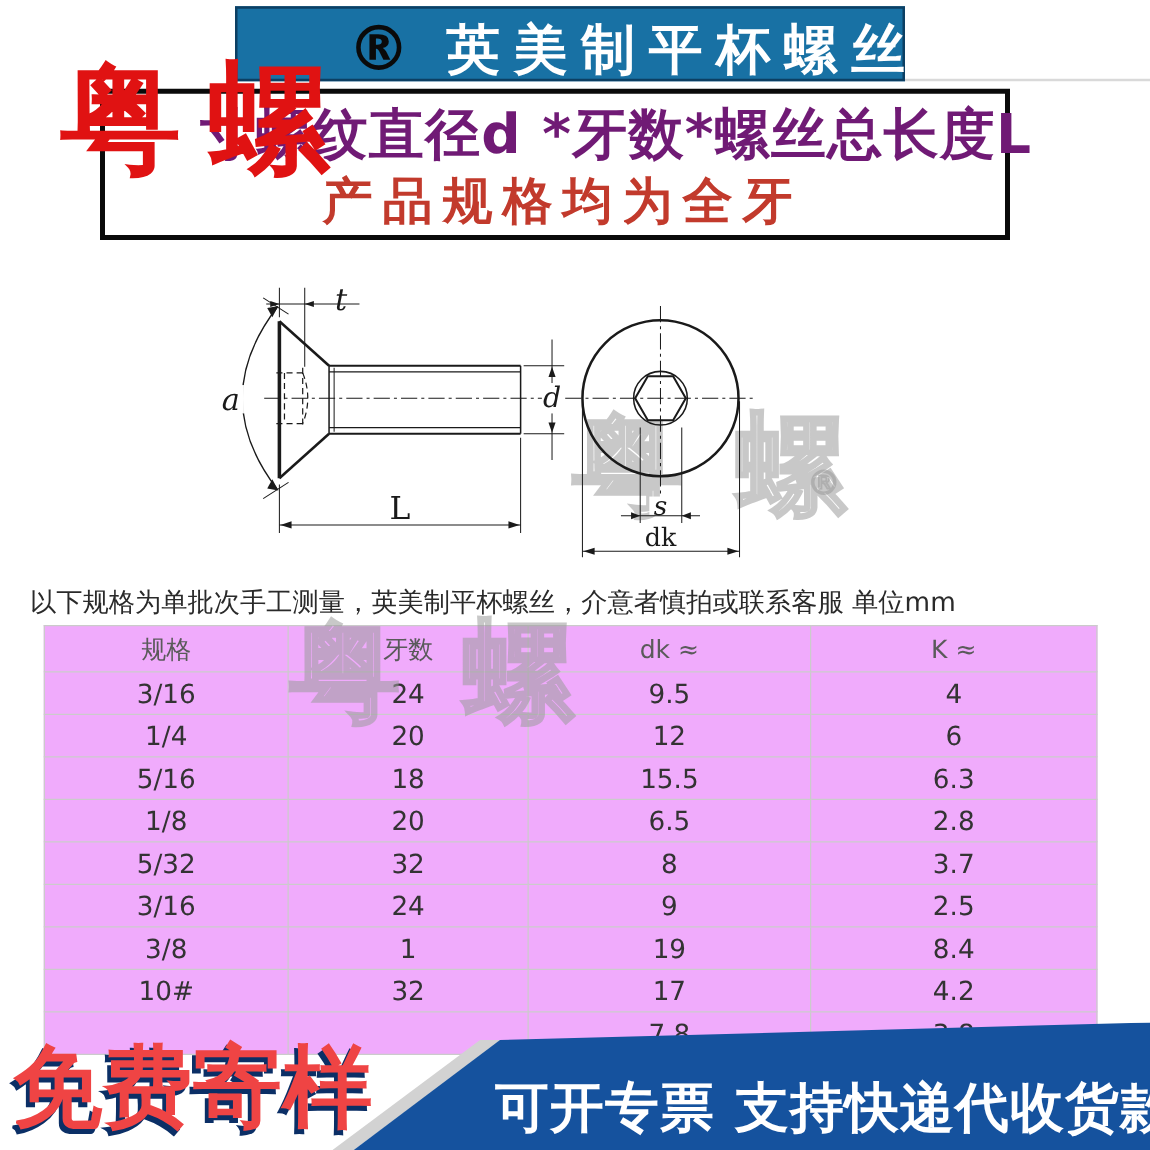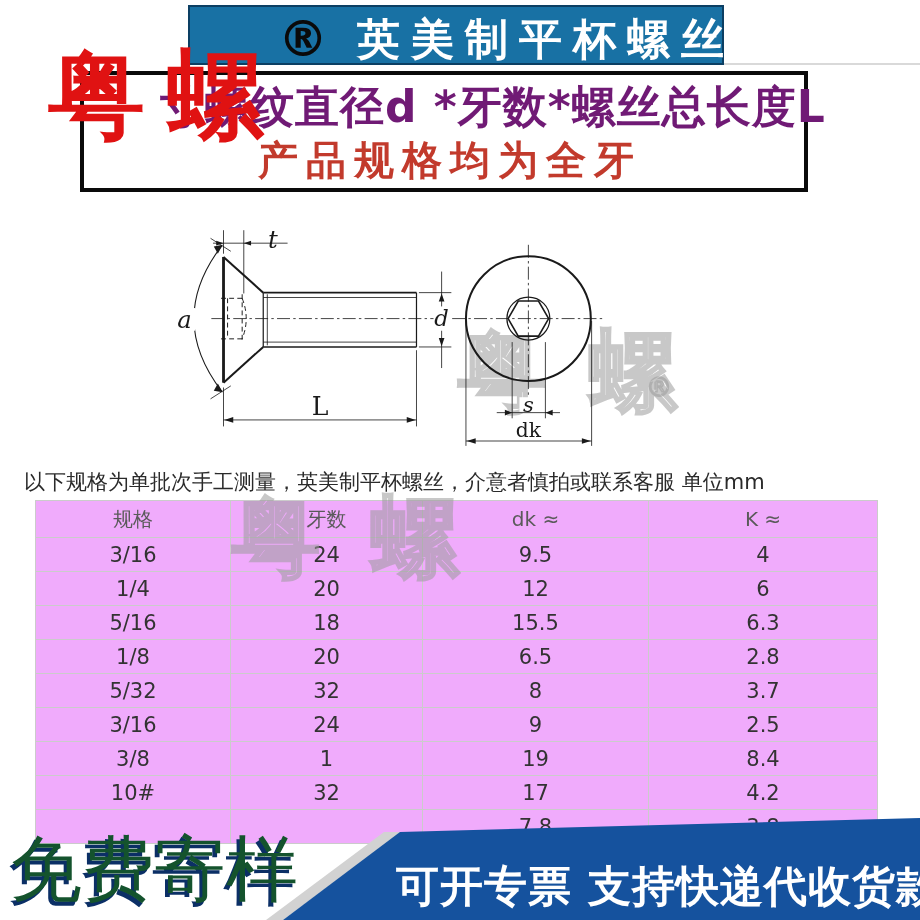--- a/index.html
+++ b/index.html
@@ -37,22 +37,22 @@
   
   .note{position:absolute;left:24px;top:468px;font-size:21px;color:#2a2a2a;
         white-space:nowrap;z-index:4;}
   
   .spec-table{position:absolute;left:35px;top:500px;width:842px;border-collapse:collapse;
               table-layout:fixed;background:#f0abfc;z-index:3;}
   .spec-table th,.spec-table td{border:1px solid #cbcbcb;text-align:center;padding:0;}
   .spec-table th{height:36px;font-size:20px;font-weight:normal;color:#5a5a5a;}
   .spec-table td{height:33px;font-size:21px;font-weight:400;color:#333;}
   
-  .free-sample{position:absolute;left:10px;top:822px;font-size:72px;font-weight:normal;
-               color:#14532d;letter-spacing:0px;white-space:nowrap;z-index:20;
+  .free-sample{position:absolute;left:10px;top:822px;font-size:72px;font-weight:bold;
+               color:#ef4444;letter-spacing:0px;white-space:nowrap;z-index:20;
                text-shadow:-3px 4px 0 #0b2f66;}
   .banner{position:absolute;left:260px;top:806px;width:660px;height:114px;z-index:25;}
   .banner-stripe{position:absolute;left:0;top:0;width:100%;height:100%;background:#d2d2d2;
      clip-path:polygon(6px 114px,124px 26px,142px 26px,23px 114px);}
   .banner-bg{position:absolute;left:0;top:0;width:100%;height:100%;background:#15529e;
      clip-path:polygon(23px 114px,140px 26px,660px 12px,660px 114px);}
   .banner-text{position:absolute;left:396px;top:858px;font-size:43px;font-weight:bold;
                color:#ffffff;letter-spacing:1px;white-space:nowrap;z-index:26;}
 </style>
 </head>

